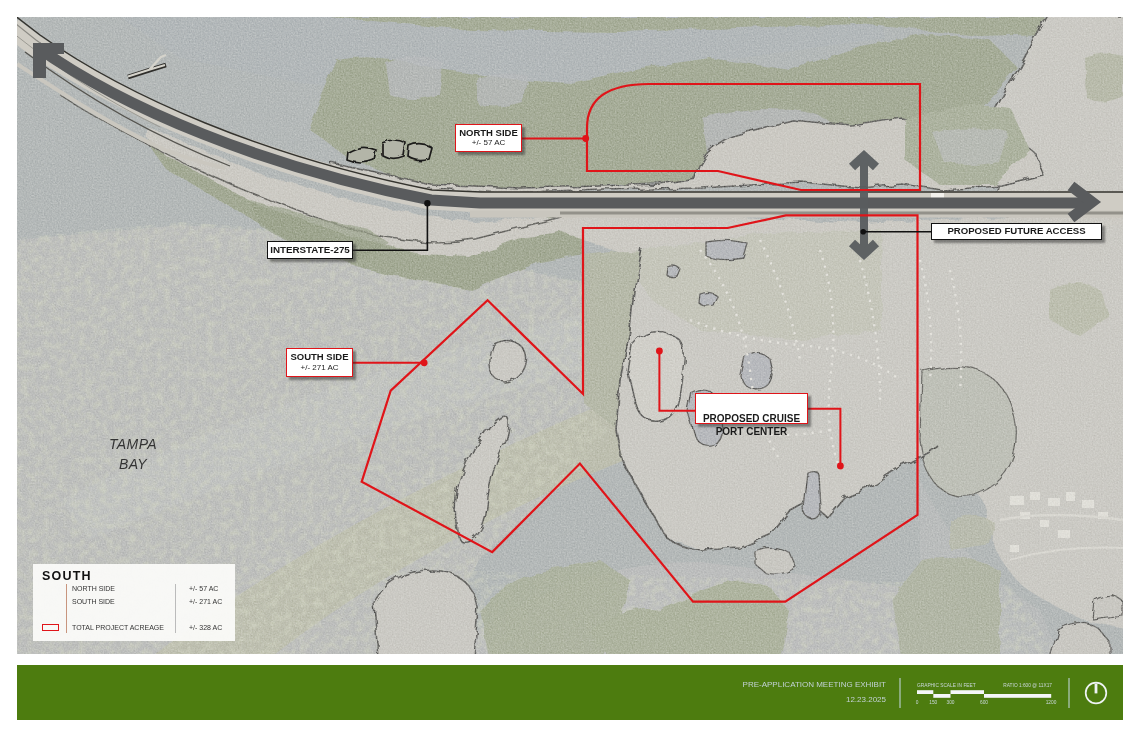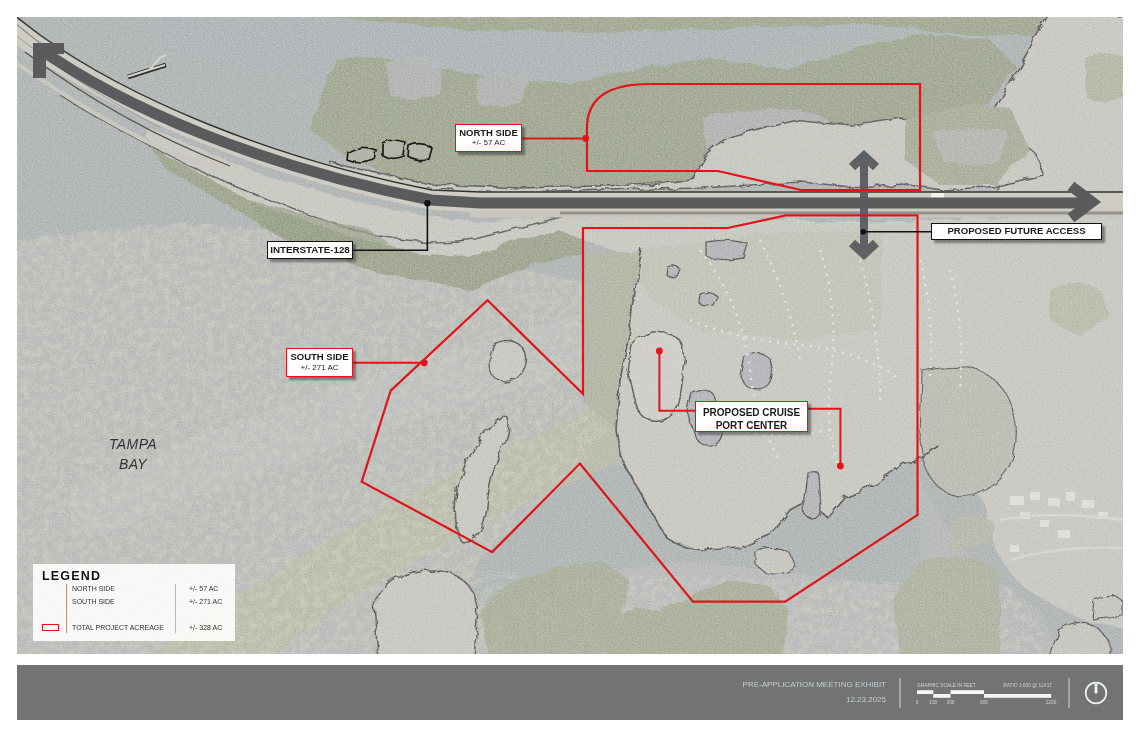--- a/index.html
+++ b/index.html
@@ -4,21 +4,21 @@
 <style>
   html,body{margin:0;padding:0;background:#ffffff;width:1140px;height:737px;overflow:hidden;}
   *{box-sizing:border-box;font-family:"Liberation Sans",sans-serif;}
   #page{position:relative;width:1140px;height:737px;background:#ffffff;}
   #map{position:absolute;left:17px;top:17px;width:1106px;height:637px;overflow:hidden;}
   .lbl{position:absolute;background:#fff;text-align:center;box-shadow:2.5px 2.5px 2px rgba(45,45,45,.5);white-space:nowrap;}
   .red{border:1.6px solid #e01419;}
   .blk{border:1.3px solid #111;}
   .lbl .t1{font-weight:bold;color:#1a1a1a;}
   .lbl .t2{color:#222;}
-  #footer{position:absolute;left:17px;top:665px;width:1106px;height:55px;background:#737373;}
+  #footer{position:absolute;left:17px;top:665px;width:1106px;height:55px;background:#4d7c0f;}
   #ftext{position:absolute;right:237px;top:13px;text-align:right;color:#c2d1d5;font-size:8px;line-height:14.5px;white-space:nowrap;}
   .fdiv{position:absolute;width:1.5px;background:rgba(190,210,214,.55);}
   #legend{position:absolute;left:33px;top:564px;width:202px;height:77px;background:rgba(252,252,250,.93);}
   .leg-small{position:absolute;font-size:7px;color:#333;white-space:nowrap;}
 </style>
 </head>
 <body>
 <div id="page">
 
 <div id="map">
@@ -244,34 +244,34 @@
   <div class="t1" style="font-size:9.5px;line-height:10px;">NORTH SIDE</div>
   <div class="t2" style="font-size:8px;line-height:10px;">+/- 57 AC</div>
 </div>
 
 <div class="lbl red" style="left:286px;top:348px;width:67px;height:29px;padding-top:3px;">
   <div class="t1" style="font-size:9.5px;line-height:10px;">SOUTH SIDE</div>
   <div class="t2" style="font-size:8px;line-height:11px;">+/- 271 AC</div>
 </div>
 
 <div class="lbl blk" style="left:267px;top:241px;width:86px;height:18px;">
-  <div class="t1" style="font-size:9.8px;line-height:15px;">INTERSTATE-128</div>
+  <div class="t1" style="font-size:9.8px;line-height:15px;">INTERSTATE-275</div>
 </div>
 
 <div class="lbl blk" style="left:931px;top:223px;width:171px;height:17px;">
   <div class="t1" style="font-size:9.6px;line-height:14px;">PROPOSED FUTURE ACCESS</div>
 </div>
 
-<div class="lbl red" style="left:695px;top:393px;width:113px;height:31px;padding-top:4px;margin-top:8px;">
+<div class="lbl red" style="left:695px;top:393px;width:113px;height:31px;padding-top:18px;">
   <div class="t1" style="font-size:10px;line-height:13px;">PROPOSED CRUISE<br>PORT CENTER</div>
 </div>
 
 <div id="legend">
 
-  <div style="position:absolute;left:9px;top:5px;font-weight:bold;font-size:12.5px;letter-spacing:1.2px;color:#111;">LEGEND</div>
+  <div style="position:absolute;left:9px;top:5px;font-weight:bold;font-size:12.5px;letter-spacing:1.2px;color:#111;">SOUTH</div>
 
   <div style="position:absolute;left:33px;top:20px;width:1px;height:49px;background:#c8957e;"></div>
   <div style="position:absolute;left:142px;top:20px;width:1px;height:49px;background:#bbb;"></div>
 
   <div class="leg-small" style="left:39px;top:21px;">NORTH SIDE</div>
   <div class="leg-small" style="left:156px;top:21px;">+/- 57 AC</div>
   <div class="leg-small" style="left:39px;top:34px;">SOUTH SIDE</div>
   <div class="leg-small" style="left:156px;top:34px;">+/- 271 AC</div>
 
   <div style="position:absolute;left:9px;top:60px;width:17px;height:7px;border:1.5px solid #e01419;"></div>

